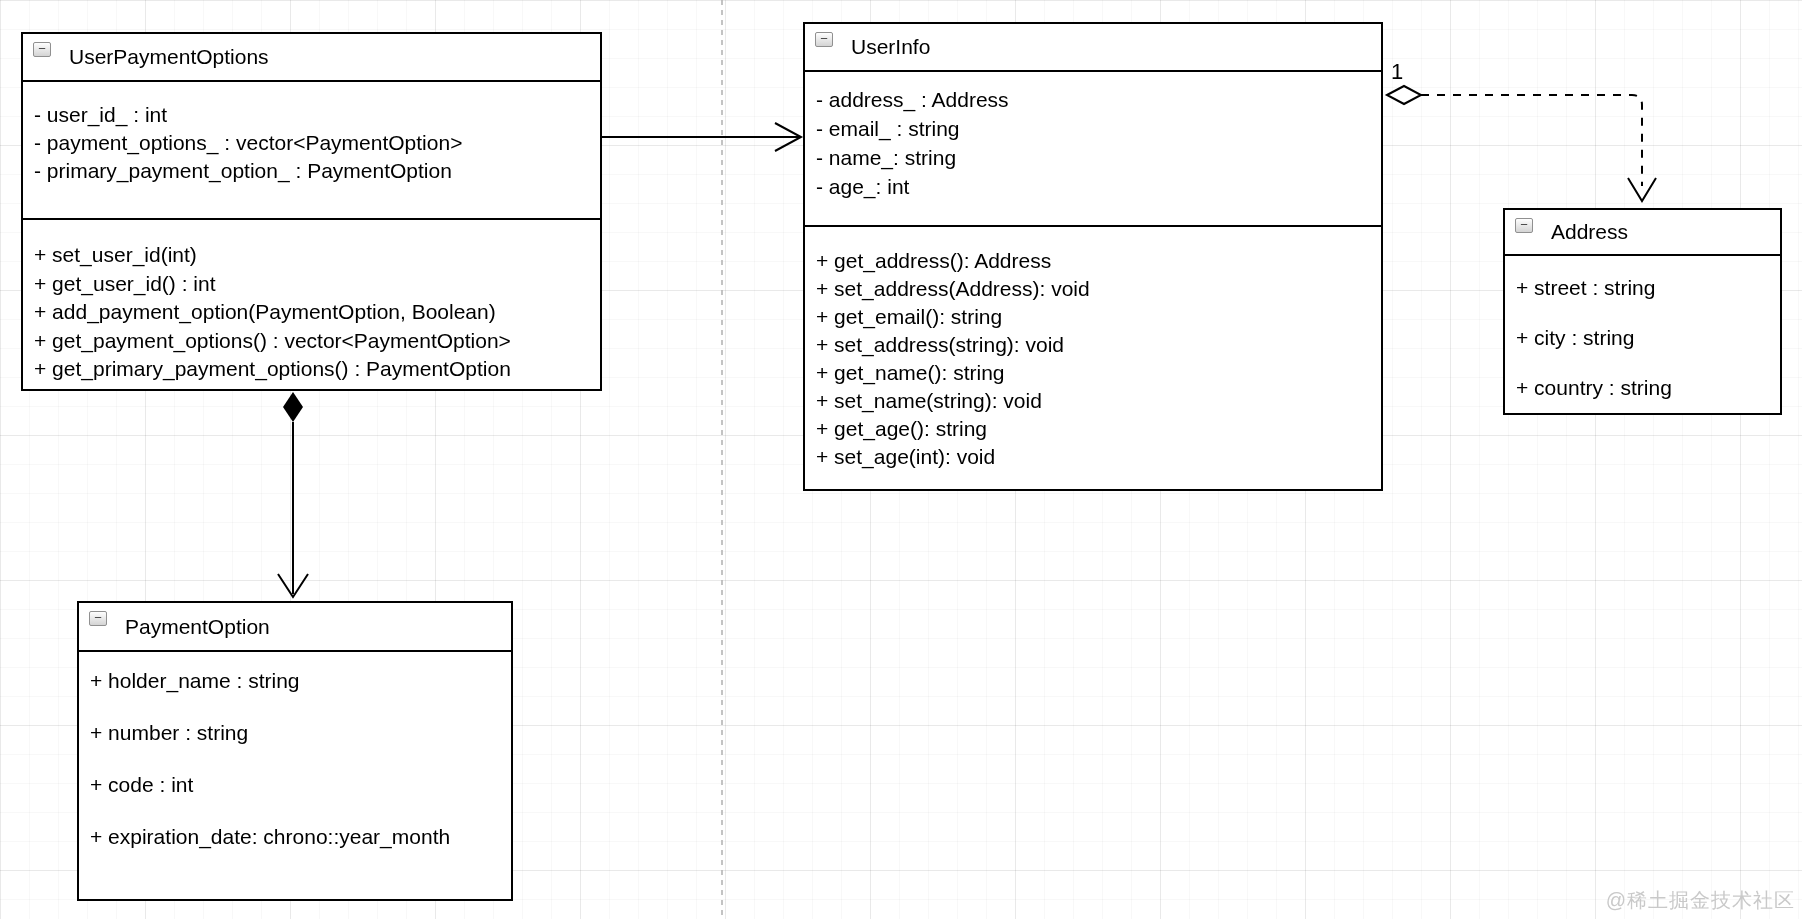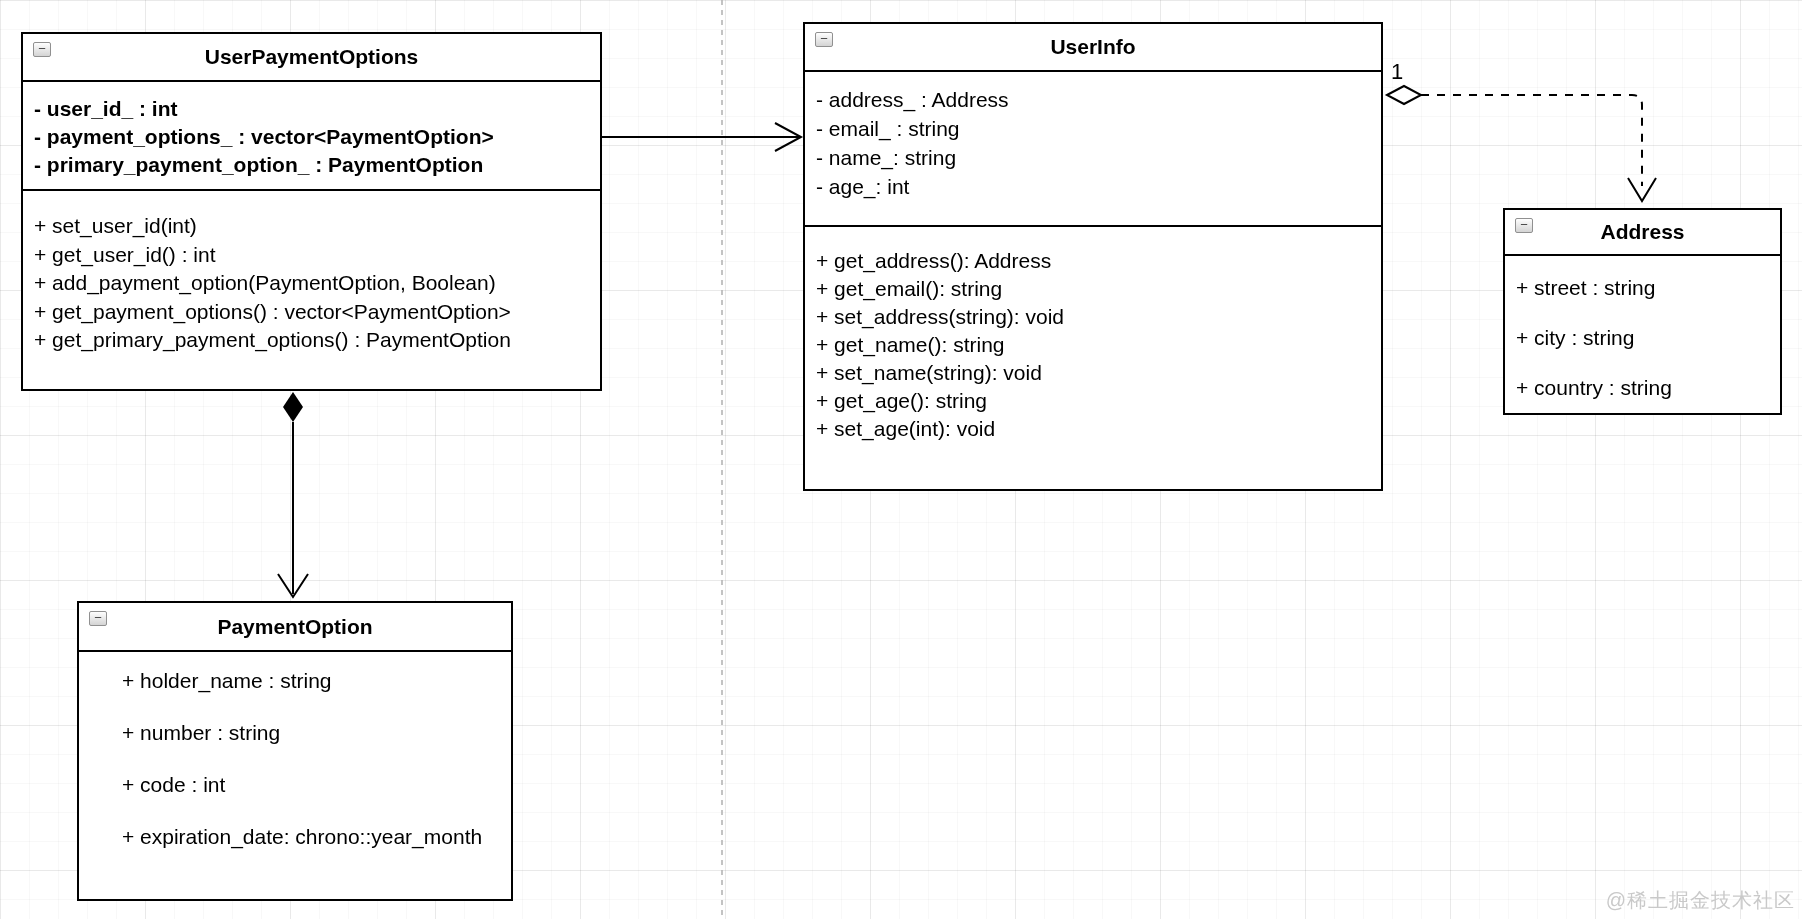--- a/index.html
+++ b/index.html
@@ -14,52 +14,52 @@
     background-size:145px 145px, 145px 145px, 29px 29px, 29px 29px;
     font-family:"Liberation Sans","DejaVu Sans",sans-serif;
     color:#000;
   }
   svg.layer { position:absolute; left:0; top:0; width:1802px; height:919px; pointer-events:none; }
   .class-box {
     position:absolute; background:#fff; border:2px solid #000;
     box-sizing:border-box; font-size:21px;
   }
   .class-title {
-    position:relative; font-weight:bold; text-align:center;
-    border-bottom:2px solid #000; box-sizing:border-box; white-space:nowrap;
+    position:relative; font-weight:normal; text-align:left;
+    border-bottom:2px solid #000; box-sizing:border-box; white-space:nowrap;padding-left:46px;
   }
   .collapse-icon {
     position:absolute; left:10px; top:8px; width:18px; height:15px;
     border:1px solid #909090; border-radius:2px; box-sizing:border-box;
     background:linear-gradient(#fefefe,#d4d4d4);
     font-size:13px; line-height:12px; font-weight:normal; text-align:center; color:#404040;
     cursor:pointer;
   }
   .members { box-sizing:border-box; overflow:hidden; }
   .member-line { white-space:nowrap; padding-left:11px; }
   .divided { border-bottom:2px solid #000; }
 
   
   #box-upo   { left:21px;  top:32px;  width:581px; height:359px; }
   #box-upo   .class-title { height:48px; line-height:46px; }
-  #box-upo   .attrs   { height:109px; padding-top:13px; line-height:28px;font-weight:bold; }
+  #box-upo   .attrs   { height:138px; padding-top:19px; line-height:28px; }
   #box-upo   .methods { padding-top:21px; line-height:28.5px; }
   
   #box-uinfo { left:803px; top:22px;  width:580px; height:469px; }
   #box-uinfo .class-title { height:48px; line-height:46px; }
   #box-uinfo .attrs   { height:155px; padding-top:13px; line-height:29px; }
   #box-uinfo .methods { padding-top:20px; line-height:28px; }
   
   #box-addr  { left:1503px; top:208px; width:279px; height:207px; }
   #box-addr  .class-title { height:46px; line-height:44px; }
   #box-addr  .attrs   { padding-top:7px; line-height:50px; }
   
   #box-popt  { left:77px; top:601px; width:436px; height:300px; }
   #box-popt  .class-title { height:49px; line-height:47px; }
-  #box-popt  .attrs   { padding-top:3px; line-height:52px;padding-left:32px; }
+  #box-popt  .attrs   { padding-top:3px; line-height:52px; }
 
   .multiplicity { font-size:22px; fill:#000; font-family:"Liberation Sans","DejaVu Sans",sans-serif; }
   .watermark {
     position:absolute; right:7px; bottom:5px;
     font-size:20px; color:#c9c9c9; letter-spacing:1px; white-space:nowrap;
   }
 </style>
 </head>
 <body>
 
@@ -90,20 +90,21 @@
     <div class="class-title">UserInfo</div>
     <span class="collapse-icon">−</span>
     <div class="members attrs divided">
         <div class="member-line">- address_ : Address</div>
         <div class="member-line">- email_ : string</div>
         <div class="member-line">- name_: string</div>
         <div class="member-line">- age_: int</div>
       </div>
     <div class="members methods">
         <div class="member-line">+ get_address(): Address</div>
+        <div class="member-line">+ set_address(Address): void</div>
         <div class="member-line">+ get_email(): string</div>
         <div class="member-line">+ set_address(string): void</div>
         <div class="member-line">+ get_name(): string</div>
         <div class="member-line">+ set_name(string): void</div>
         <div class="member-line">+ get_age(): string</div>
         <div class="member-line">+ set_age(int): void</div>
       </div>
   </div>
 
   <div class="class-box" id="box-addr">

